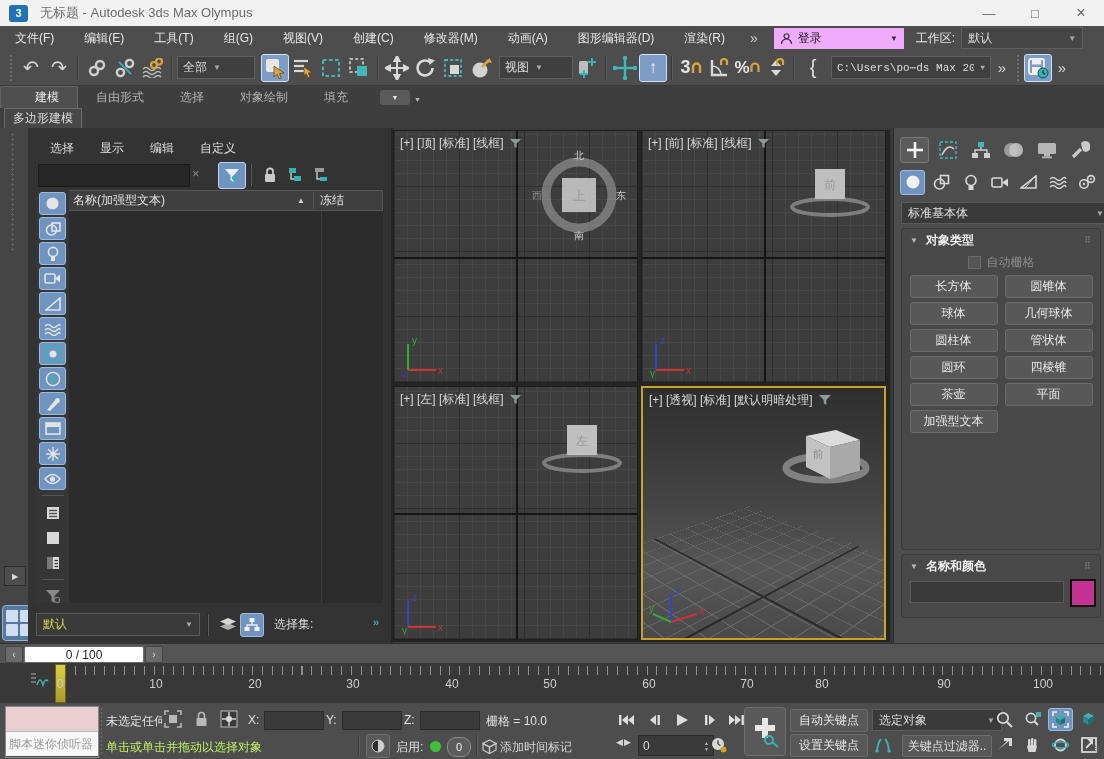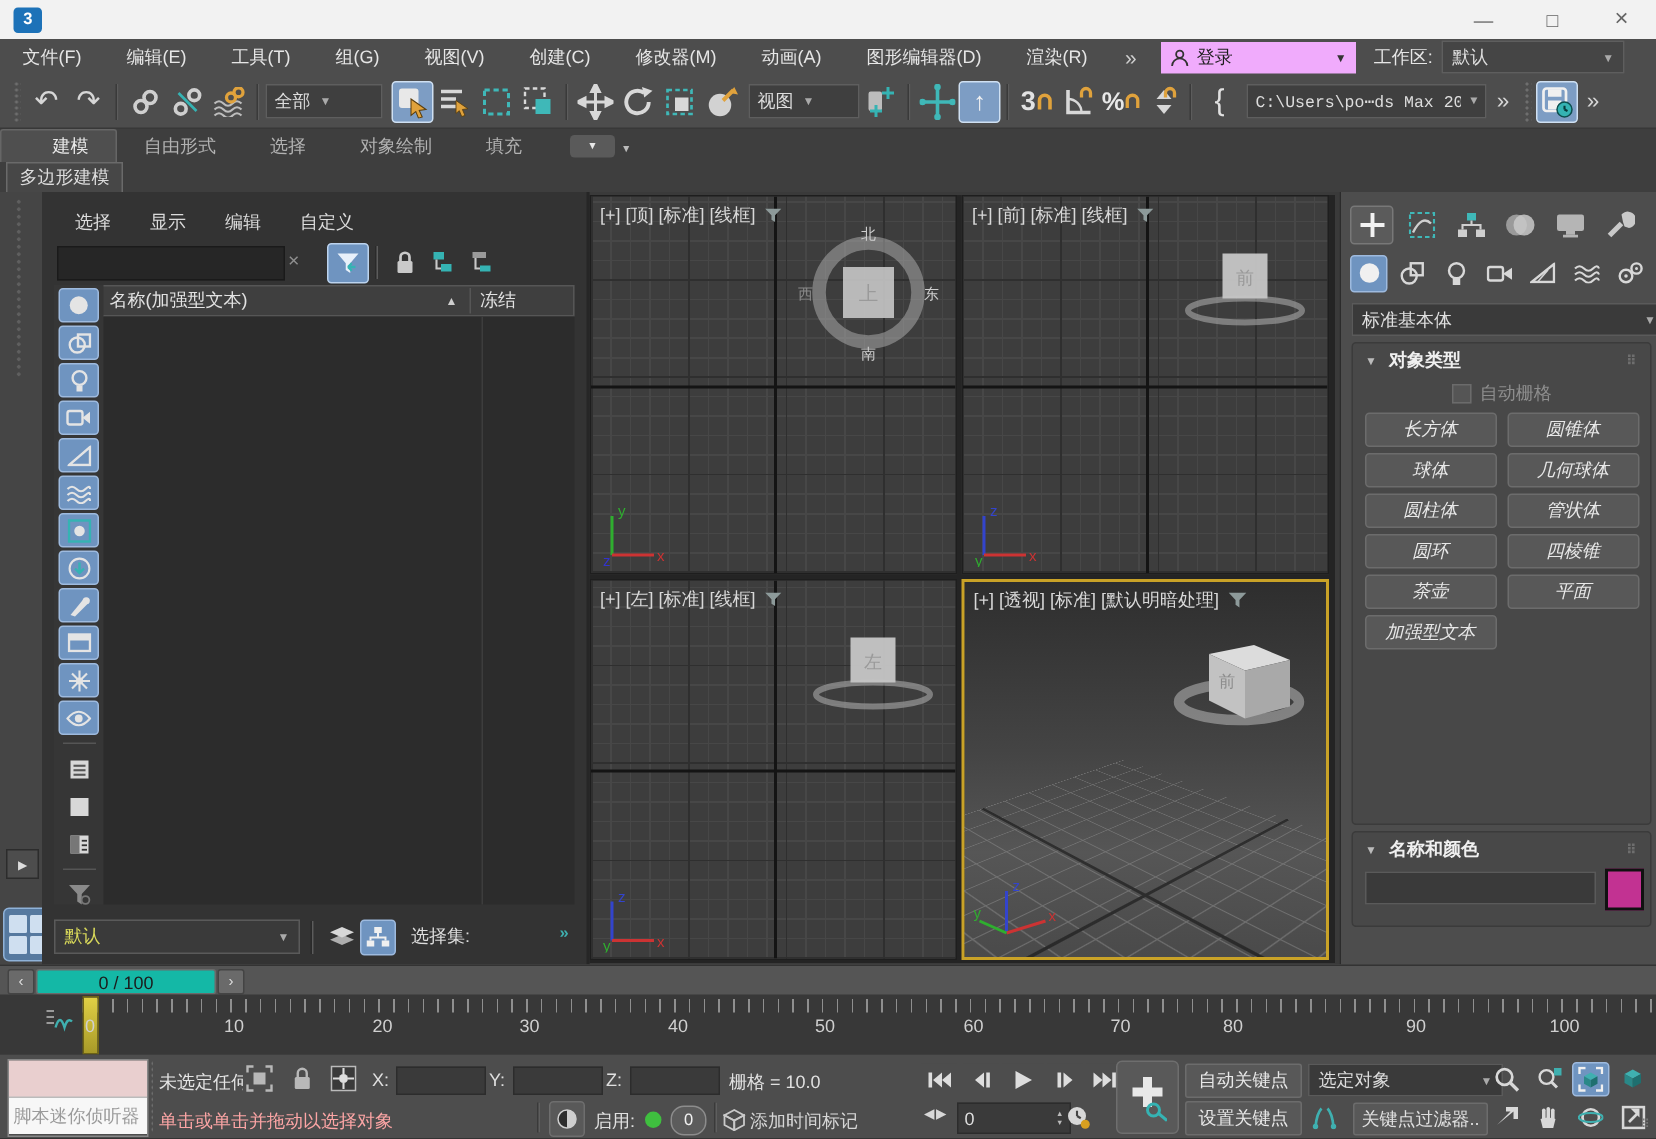--- a/index.html
+++ b/index.html
@@ -111,30 +111,30 @@
   .cp-drop{left:7px;top:74px;width:196px;height:20px;background:#3a3a3a;border:1px solid #5a5a5a;display:flex;align-items:center;padding:0 6px;color:#e0e0e0;}
   .cp-drop .caret{margin-left:auto;font-size:8px;color:#aaa;}
   .rollout{left:7px;top:100px;width:198px;height:320px;background:#484848;border:1px solid #3b3b3b;border-radius:3px;}
   .roll-hdr{display:flex;align-items:center;height:22px;padding:0 8px;color:#f0f0f0;font-weight:bold;}
   .roll-hdr .tri{font-size:8px;color:#bbb;margin-right:8px;}
   .roll-hdr .grip{margin-left:auto;color:#6e6e6e;font-size:9px;letter-spacing:1px;}
   .autogrid{display:flex;align-items:center;justify-content:center;gap:6px;color:#8d8d8d;height:22px;}
   .cbox{width:11px;height:11px;background:#555;border:1px solid #6b6b6b;}
   .pbtn-grid{display:grid;grid-template-columns:88px 88px;gap:4px 7px;justify-content:center;margin-top:2px;}
   .pbtn{height:21px;background:#585858;border:1px solid #6c6c6c;border-radius:3px;color:#e8e8e8;
-        display:flex;align-items:center;justify-content:center;font-size:12px;font-style:italic;}
+        display:flex;align-items:center;justify-content:center;font-size:12px;}
   .rollout2{left:7px;top:426px;width:198px;height:62px;background:#484848;border:1px solid #3b3b3b;border-radius:3px;}
   .namefield{position:absolute;left:8px;top:26px;width:152px;height:20px;background:#3a3a3a;border:1px solid #5a5a5a;}
   .swatch{position:absolute;left:168px;top:24px;width:22px;height:24px;border:2px solid #111;}
 
   
   .timeslider{left:0;top:643px;width:1104px;height:20px;background:#555;border-top:1px solid #333;border-bottom:1px solid #2e2e2e;}
   .ts-btn{position:absolute;top:2px;width:16px;height:15px;background:#6a6a6a;border:1px solid #444;color:#ddd;
           display:flex;align-items:center;justify-content:center;font-size:10px;border-radius:2px;}
-  .ts-handle{position:absolute;left:24px;top:2px;width:118px;height:15px;background:#14b8a6;border:1px solid #6b6b6b;border-radius:2px;
+  .ts-handle{position:absolute;left:24px;top:2px;width:118px;height:15px;background:#ffffff;border:1px solid #6b6b6b;border-radius:2px;
              color:#1c1c1c;display:flex;align-items:center;justify-content:center;font-size:12px;}
 
   
   .trackbar{left:0;top:663px;width:1104px;height:40px;background:#383838;border-bottom:1px solid #2a2a2a;}
   .tb-curve{position:absolute;left:28px;top:6px;width:22px;height:22px;display:flex;align-items:center;justify-content:center;}
   .ruler{position:absolute;left:55px;top:3px;right:2px;height:9px;
          background:repeating-linear-gradient(90deg,#8f8f8f 0 1px,transparent 1px 9.86px);}
   .ticklabel{position:absolute;top:14px;color:#cfcfcf;font-size:12px;transform:translateX(-50%);}
   .tb-handle{position:absolute;left:55px;top:1px;width:9px;height:37px;background:linear-gradient(180deg,#e0d045,#a89a28);border:1px solid #6d6316;}
 
@@ -142,21 +142,21 @@
   .statusbar{left:0;top:703px;width:1104px;height:56px;background:#4d4d4d;}
   .listener{left:5px;top:3px;width:92px;height:50px;border:1px solid #888;}
   .listener .rowa{height:24px;background:#e9cfcf;border-bottom:1px solid #bbb;}
   .listener .rowb{height:24px;background:#f7f7f7;color:#9a9a9a;display:flex;align-items:center;padding:0 3px;font-size:12px;overflow:hidden;white-space:nowrap;}
   .st-sep{position:absolute;left:100px;top:4px;width:2px;height:48px;background:radial-gradient(#6e6e6e 1px,transparent 1.1px);background-size:4px 4px;}
   .sel-status{left:106px;top:10px;width:56px;color:#e4e4e4;white-space:nowrap;overflow:hidden;}
   .st-ic{position:absolute;width:22px;height:22px;display:flex;align-items:center;justify-content:center;}
   .axis-label{position:absolute;top:10px;color:#e0e0e0;}
   .axis-field{position:absolute;top:8px;width:58px;height:17px;background:#3a3a3a;border:1px solid #2c2c2c;}
   .grid-label{left:486px;top:10px;color:#e0e0e0;}
-  .prompt{left:106px;top:36px;color:#fca5a5;}
+  .prompt{left:106px;top:36px;color:#bef264;}
   .enable-label{left:396px;top:36px;color:#e0e0e0;}
   .gdot{left:430px;top:38px;width:11px;height:11px;border-radius:50%;background:#3fbf3f;position:absolute;}
   .zerobtn{left:447px;top:34px;width:22px;height:18px;background:#5c5c5c;border:1px solid #8c8c8c;border-radius:9px;color:#f0f0f0;
            display:flex;align-items:center;justify-content:center;font-size:11px;position:absolute;}
   .vsep2{position:absolute;width:1px;background:#3a3a3a;border-right:1px solid #5e5e5e;}
   .timetag{left:500px;top:36px;color:#d6d6d6;}
   .pb-btn{position:absolute;top:6px;width:24px;height:21px;display:flex;align-items:center;justify-content:center;background:#4d4d4d;}
   .keymode{left:616px;top:34px;color:#d8d8d8;font-size:9px;letter-spacing:1px;position:absolute;}
   .framefield{left:638px;top:32px;width:66px;height:19px;background:#3a3a3a;border:1px solid #2c2c2c;color:#ddd;display:flex;align-items:center;padding:0 4px;position:absolute;}
   .spin{margin-left:auto;display:flex;flex-direction:column;font-size:5px;color:#bbb;line-height:1.2;}
@@ -168,20 +168,21 @@
   .nav-ic.hl{background:#6f94c0;border:1px solid #9ebade;border-radius:3px;box-sizing:border-box;}
   .caret{font-size:8px;}
 </style>
 </head>
 <body>
 
 <div id="root">
 
   <div class="abs titlebar">
     <div class="appbadge">3</div>
+    <div class="title-text">无标题 - Autodesk 3ds Max Olympus</div>
     <div style="margin-left:auto;display:flex;">
       <div class="winbtn">
           <span>—</span>
         </div>
       <div class="winbtn">
           <span>□</span>
         </div>
       <div class="winbtn" style="font-size:16px;">
           <span>×</span>
         </div>

